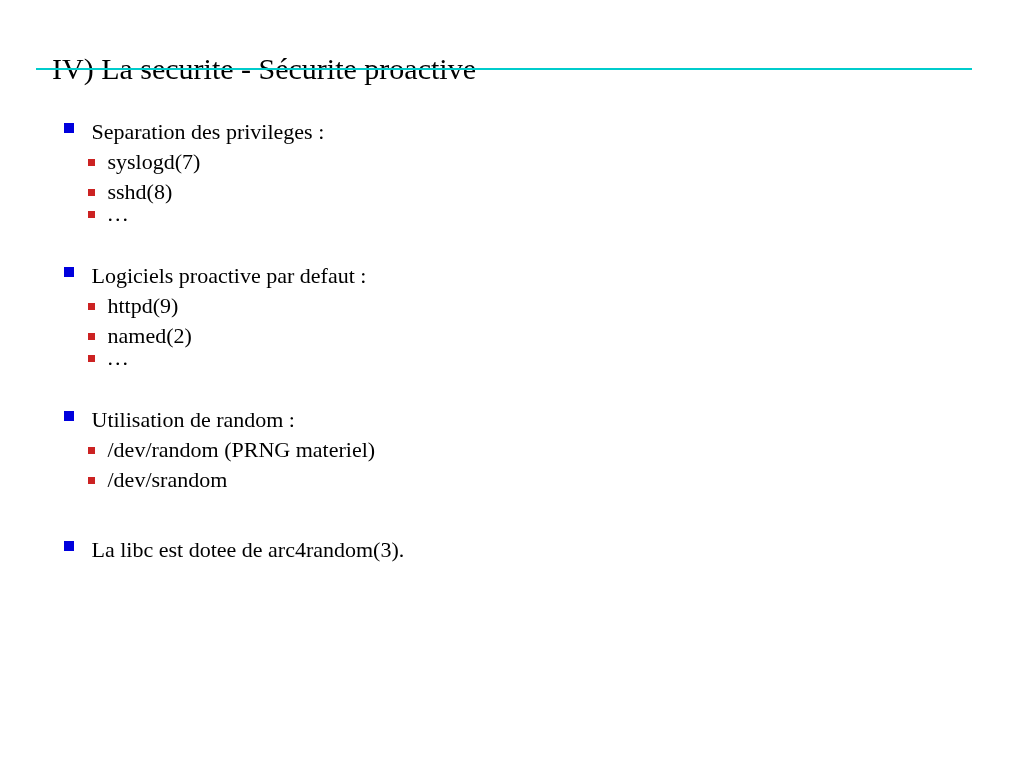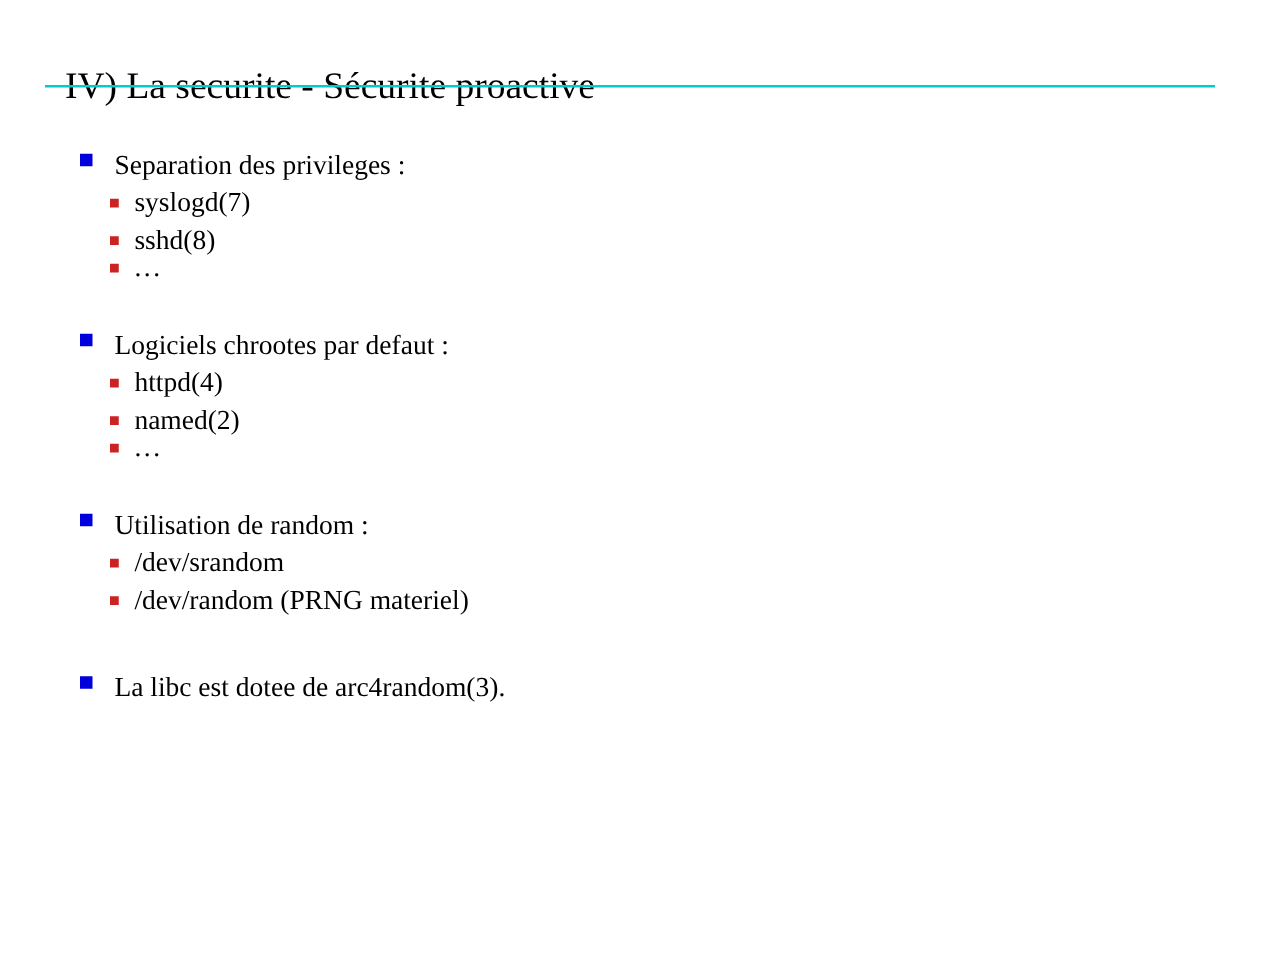--- a/index.html
+++ b/index.html
@@ -98,48 +98,48 @@
     </div>
     <div class="l2 dots">
       <span class="b2" style="background: rgb(204, 34, 34);"></span>
       <span class="item-text">...</span>
     </div>
   </div>
 
   <div class="group">
     <div class="l1">
       <span class="b1" style="background: rgb(0, 0, 221);"></span>
-      <span class="item-text">Logiciels chrootes par defaut :</span>
+      <span class="item-text">Logiciels proactive par defaut :</span>
     </div>
     <div class="l2">
       <span class="b2" style="background: rgb(204, 34, 34);"></span>
-      <span class="item-text">httpd(4)</span>
+      <span class="item-text">httpd(9)</span>
     </div>
     <div class="l2">
       <span class="b2" style="background: rgb(204, 34, 34);"></span>
       <span class="item-text">named(2)</span>
     </div>
     <div class="l2 dots">
       <span class="b2" style="background: rgb(204, 34, 34);"></span>
       <span class="item-text">...</span>
     </div>
   </div>
 
   <div class="group">
     <div class="l1">
       <span class="b1" style="background: rgb(0, 0, 221);"></span>
       <span class="item-text">Utilisation de random :</span>
     </div>
     <div class="l2">
       <span class="b2" style="background: rgb(204, 34, 34);"></span>
-      <span class="item-text">/dev/srandom</span>
+      <span class="item-text">/dev/random (PRNG materiel)</span>
     </div>
     <div class="l2">
       <span class="b2" style="background: rgb(204, 34, 34);"></span>
-      <span class="item-text">/dev/random (PRNG materiel)</span>
+      <span class="item-text">/dev/srandom</span>
     </div>
   </div>
 
   <div class="group">
     <div class="l1">
       <span class="b1" style="background: rgb(0, 0, 221);"></span>
       <span class="item-text">La libc est dotee de arc4random(3).</span>
     </div>
   </div>
 

